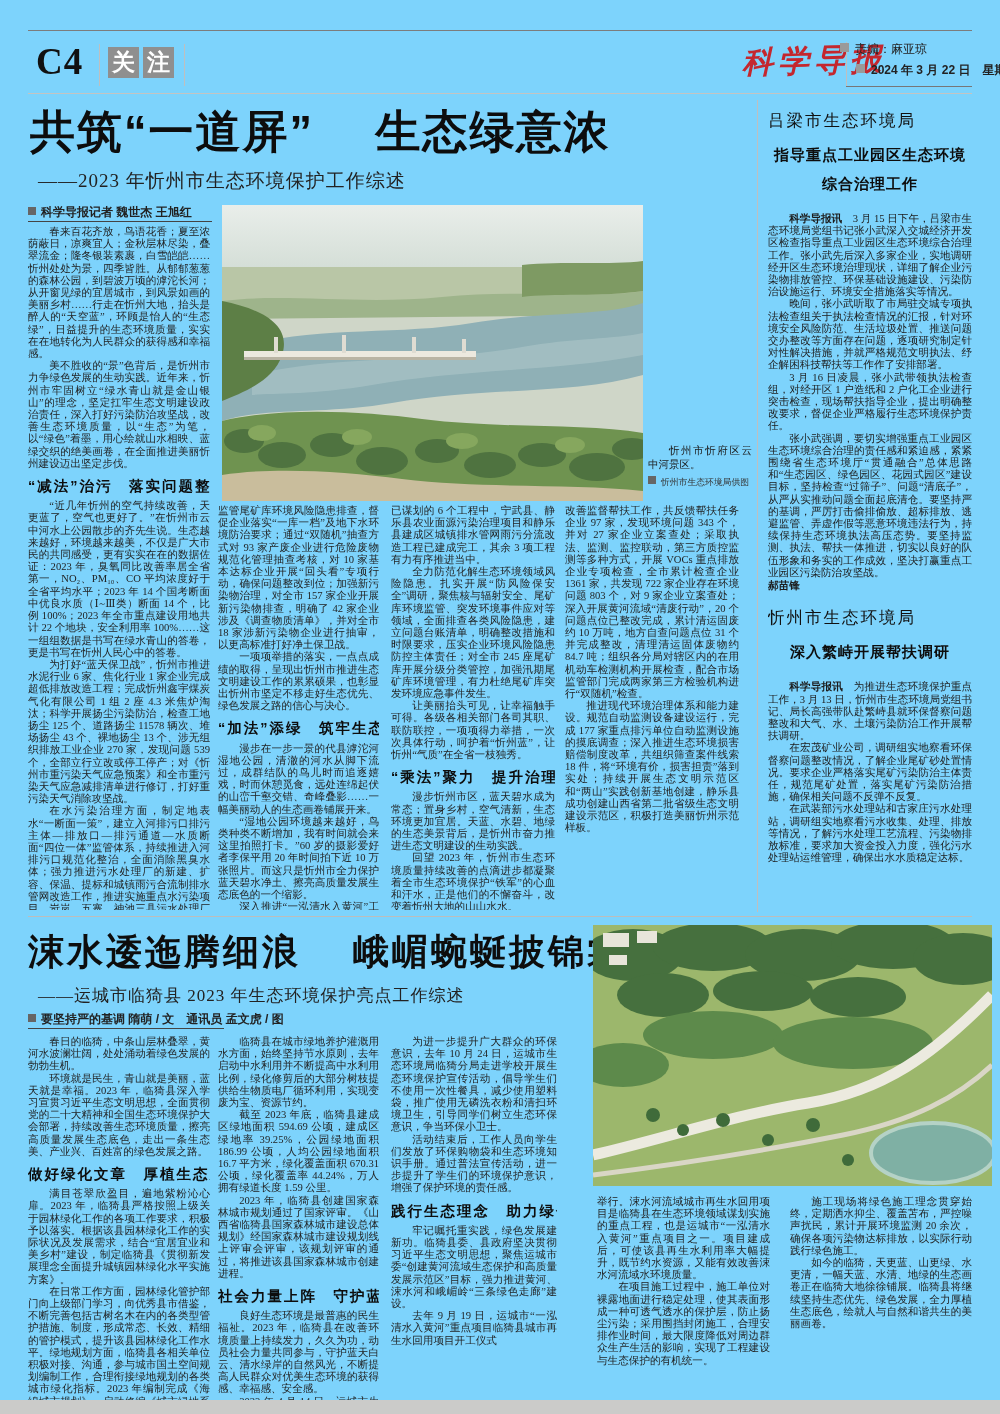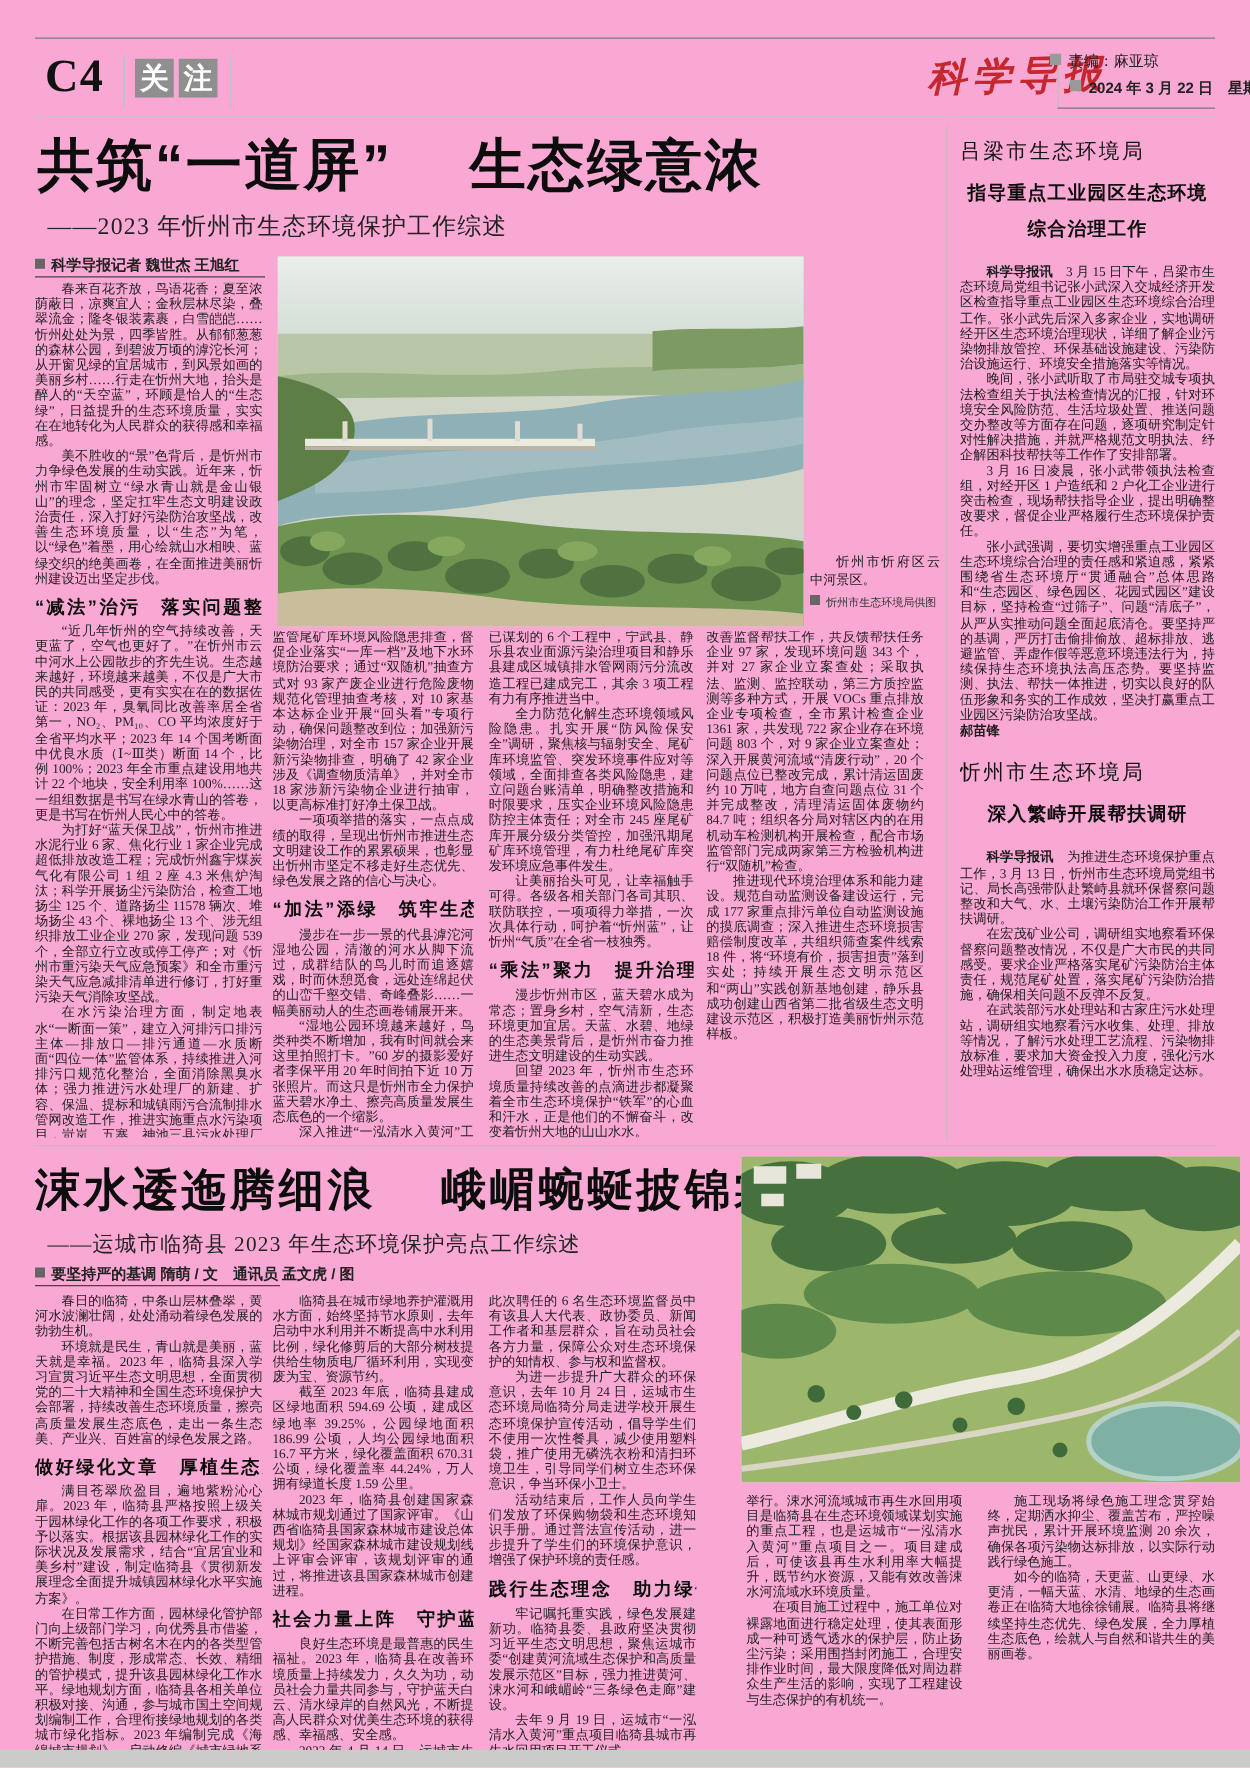--- a/index.html
+++ b/index.html
@@ -1,17 +1,17 @@
 <!DOCTYPE html>
 <html><head>
 <meta charset="utf-8">
 <style>
   html,body{margin:0;padding:0;background:#e9e9e6;}
   *{box-sizing:border-box;}
-  #page{position:relative;width:1000px;height:1414px;background:#f9a8d4;margin:0 auto;overflow:hidden;
+  #page{position:relative;width:1000px;height:1414px;background:#7dd3fc;margin:0 auto;overflow:hidden;
         font-family:"Liberation Serif","DejaVu Serif",serif;color:#1c1c1c;}
   .abs{position:absolute;}
   .rule{position:absolute;background:#999;}
   
   .pageno{font-family:"Liberation Serif",serif;font-weight:bold;font-size:37px;letter-spacing:1px;color:#111;}
   .secbox{width:31px;height:31px;background:#8f8f8f;color:#fff;font-family:"Liberation Sans","DejaVu Sans",sans-serif;
           font-weight:bold;font-size:23px;line-height:31px;text-align:center;display:inline-block;margin-right:4px;}
   .hair{position:absolute;width:1px;background:#bfbfbf;}
   .masthead{font-family:"Liberation Serif",serif;font-style:italic;font-weight:bold;font-size:31px;color:#c4272e;
             letter-spacing:5px;transform:rotate(-1.5deg);white-space:nowrap;}
@@ -174,21 +174,21 @@
         <p>3 月 16 日凌晨，张小武带领执法检查组，对经开区 1 户造纸和 2 户化工企业进行突击检查，现场帮扶指导企业，提出明确整改要求，督促企业严格履行生态环境保护责任。</p>
         <p>张小武强调，要切实增强重点工业园区生态环境综合治理的责任感和紧迫感，紧紧围绕省生态环境厅“贯通融合”总体思路和“生态园区、绿色园区、花园式园区”建设目标，坚持检查“过筛子”、问题“清底子”，从严从实推动问题全面起底清仓。要坚持严的基调，严厉打击偷排偷放、超标排放、逃避监管、弄虚作假等恶意环境违法行为，持续保持生态环境执法高压态势。要坚持监测、执法、帮扶一体推进，切实以良好的队伍形象和务实的工作成效，坚决打赢重点工业园区污染防治攻坚战。</p>
         <p class="sig">郝苗锋</p>
       </div>
     </div>
     <div style="margin-top:16px">
       <p class="kicker">忻州市生态环境局</p>
       <p class="stitle">深入繁峙开展帮扶调研</p>
       <div class="sbody">
         <p><span class="lead">科学导报讯</span><span>　为推进生态环境保护重点工作，3 月 13 日，忻州市生态环境局党组书记、局长高强带队赴繁峙县就环保督察问题整改和大气、水、土壤污染防治工作开展帮扶调研。</span></p>
-        <p>在宏茂矿业公司，调研组实地察看环保督察问题整改情况，不仅是广大市民的共同感受。要求企业严格落实尾矿污染防治主体责任，规范尾矿处置，落实尾矿污染防治措施，确保相关问题不反弹不反复。</p>
+        <p>在宏茂矿业公司，调研组实地察看环保督察问题整改情况，了解企业尾矿砂处置情况。要求企业严格落实尾矿污染防治主体责任，规范尾矿处置，落实尾矿污染防治措施，确保相关问题不反弹不反复。</p>
         <p>在武装部污水处理站和古家庄污水处理站，调研组实地察看污水收集、处理、排放等情况，了解污水处理工艺流程、污染物排放标准，要求加大资金投入力度，强化污水处理站运维管理，确保出水水质稳定达标。</p>
 
       </div>
     </div>
   </div>
 
   <div class="rule" style="left:28px;top:916px;width:944px;height:1px;background:#bdbdbb"></div>
 
   <div class="abs h1" style="left:28px;top:928px;font-size:36px;letter-spacing:3px">涑水逶迤腾细浪 　峨嵋蜿蜒披锦裳</div>
   <div class="abs dek" style="left:38px;top:984px;font-size:17px">——运城市临猗县 2023 年生态环境保护亮点工作综述</div>
@@ -246,21 +246,20 @@
   <div class="col" style="left:218px;top:1036px;width:161px;height:366px">
     <p>临猗县在城市绿地养护灌溉用水方面，始终坚持节水原则，去年启动中水利用并不断提高中水利用比例，绿化修剪后的大部分树枝提供给生物质电厂循环利用，实现变废为宝、资源节约。</p>
     <p>截至 2023 年底，临猗县建成区绿地面积 594.69 公顷，建成区绿地率 39.25%，公园绿地面积 186.99 公顷，人均公园绿地面积 16.7 平方米，绿化覆盖面积 670.31 公顷，绿化覆盖率 44.24%，万人拥有绿道长度 1.59 公里。</p>
     <p>2023 年，临猗县创建国家森林城市规划通过了国家评审。《山西省临猗县国家森林城市建设总体规划》经国家森林城市建设规划线上评审会评审，该规划评审的通过，将推进该县国家森林城市创建进程。</p>
     <h3>社会力量上阵　守护蓝天白云</h3>
     <p>良好生态环境是最普惠的民生福祉。2023 年，临猗县在改善环境质量上持续发力，久久为功，动员社会力量共同参与，守护蓝天白云、清水绿岸的自然风光，不断提高人民群众对优美生态环境的获得感、幸福感、安全感。</p>
     <p>2023 年 4 月 14 日，运城市生态环境局临猗分局 6 名生态环境监督员获聘上岗，并与该局班子成员、各科室负责人面对面座谈交流，为切实打通全县生态环境保护领域的社会监督渠道，进一步加强作风建设，优化营商环境注入新能量。</p>
   </div>
 
   <div class="col" style="left:391px;top:1036px;width:166px;height:366px">
-    <p class="cont">此次聘任的 6 名生态环境监督员中有该县人大代表、政协委员、新闻工作者和基层群众，旨在动员社会各方力量，保障公众对生态环境保护的知情权、参与权和监督权。</p>
     <p>为进一步提升广大群众的环保意识，去年 10 月 24 日，运城市生态环境局临猗分局走进学校开展生态环境保护宣传活动，倡导学生们不使用一次性餐具，减少使用塑料袋，推广使用无磷洗衣粉和清扫环境卫生，引导同学们树立生态环保意识，争当环保小卫士。</p>
     <p>活动结束后，工作人员向学生们发放了环保购物袋和生态环境知识手册。通过普法宣传活动，进一步提升了学生们的环境保护意识，增强了保护环境的责任感。</p>
     <h3>践行生态理念　助力绿色发展</h3>
     <p>牢记嘱托重实践，绿色发展建新功。临猗县委、县政府坚决贯彻习近平生态文明思想，聚焦运城市委“创建黄河流域生态保护和高质量发展示范区”目标，强力推进黄河、涑水河和峨嵋岭“三条绿色走廊”建设。</p>
     <p>去年 9 月 19 日，运城市“一泓清水入黄河”重点项目临猗县城市再生水回用项目开工仪式</p>
   </div>
 
   <div class="col" style="left:597px;top:1196px;width:173px;height:206px">
     <p class="cont">举行。涑水河流域城市再生水回用项目是临猗县在生态环境领域谋划实施的重点工程，也是运城市“一泓清水入黄河”重点项目之一。项目建成后，可使该县再生水利用率大幅提升，既节约水资源，又能有效改善涑水河流域水环境质量。</p>
     <p>在项目施工过程中，施工单位对裸露地面进行稳定处理，使其表面形成一种可透气透水的保护层，防止扬尘污染；采用围挡封闭施工，合理安排作业时间，最大限度降低对周边群众生产生活的影响，实现了工程建设与生态保护的有机统一。</p>

